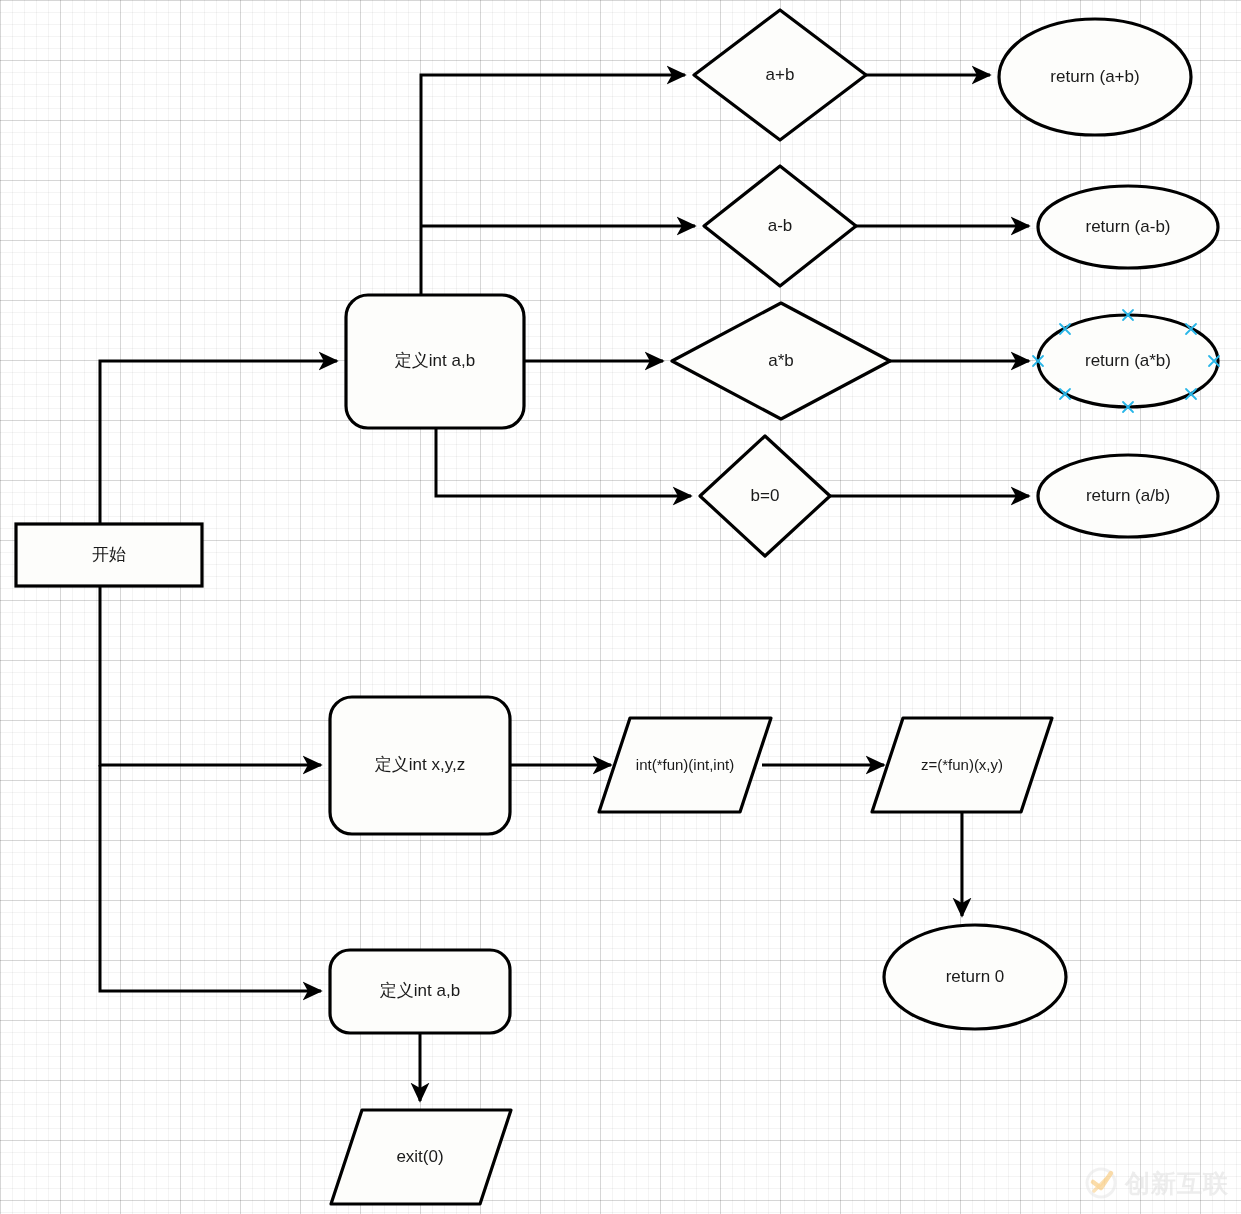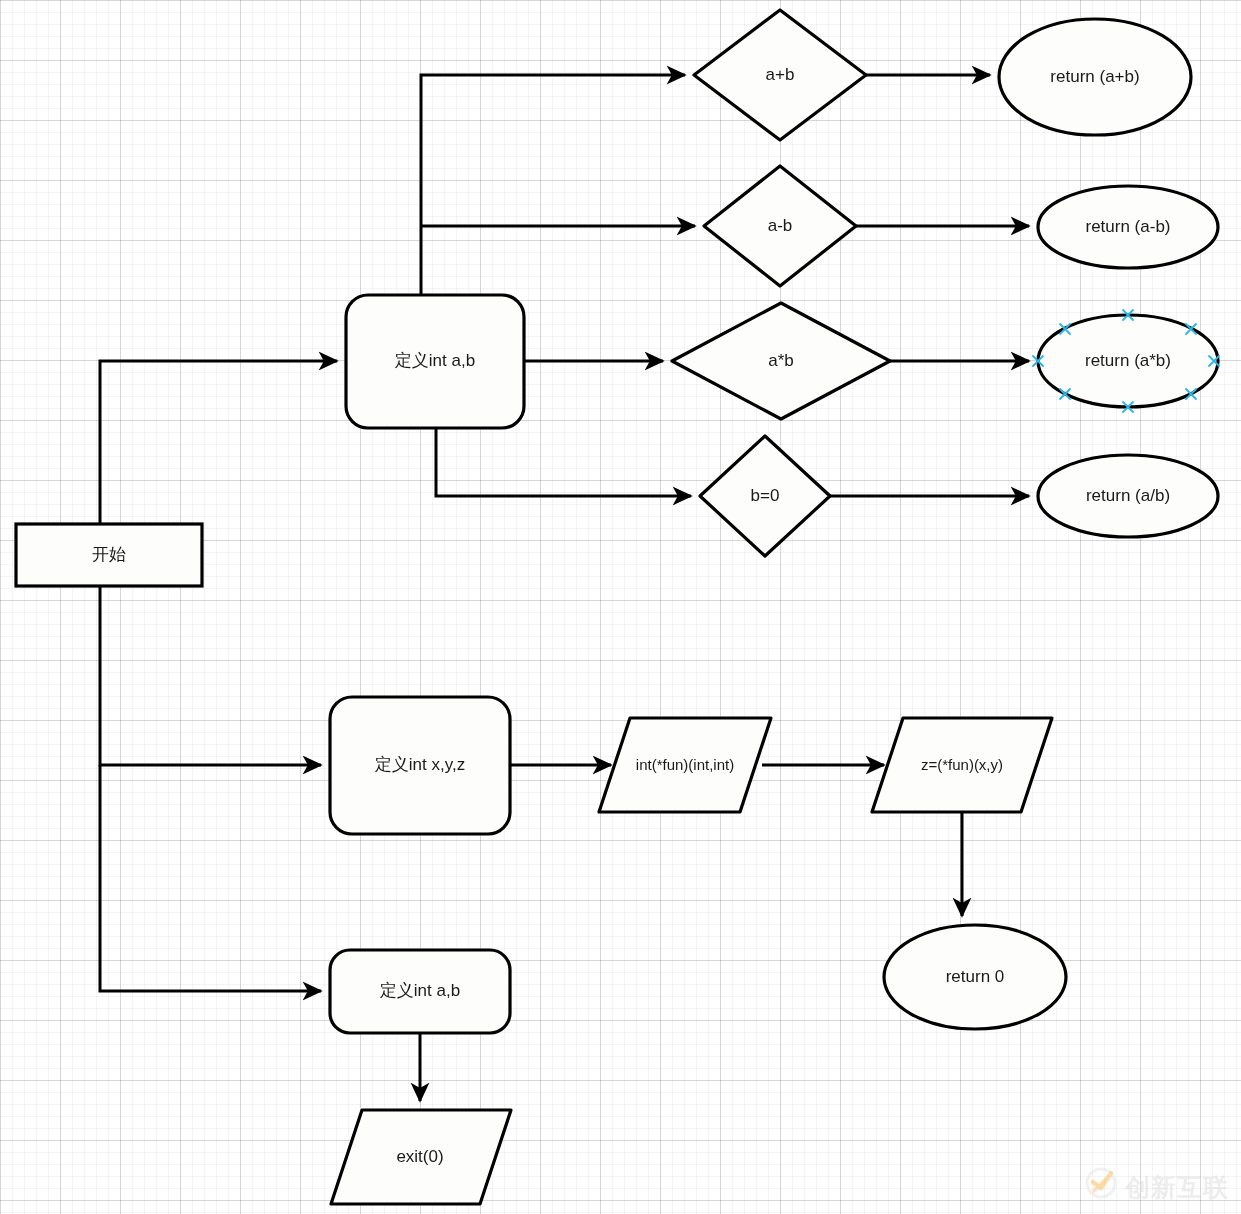--- a/index.html
+++ b/index.html
@@ -59,21 +59,21 @@
     stroke: #29b6e8;
     stroke-width: 1.8;
     fill: none;
     stroke-linecap: round;
   }
   #watermark {
     position: absolute;
     right: 12px;
     bottom: 14px;
     display: flex;
-    align-items: flex-end;
+    align-items: center;
     gap: 7px;
     opacity: 0.45;
     pointer-events: none;
   }
   #watermark .wm-text {
     font-family: "DejaVu Sans", sans-serif;
     font-size: 25px;
     font-weight: bold;
     color: #d8d8d8;
     letter-spacing: 1px;

